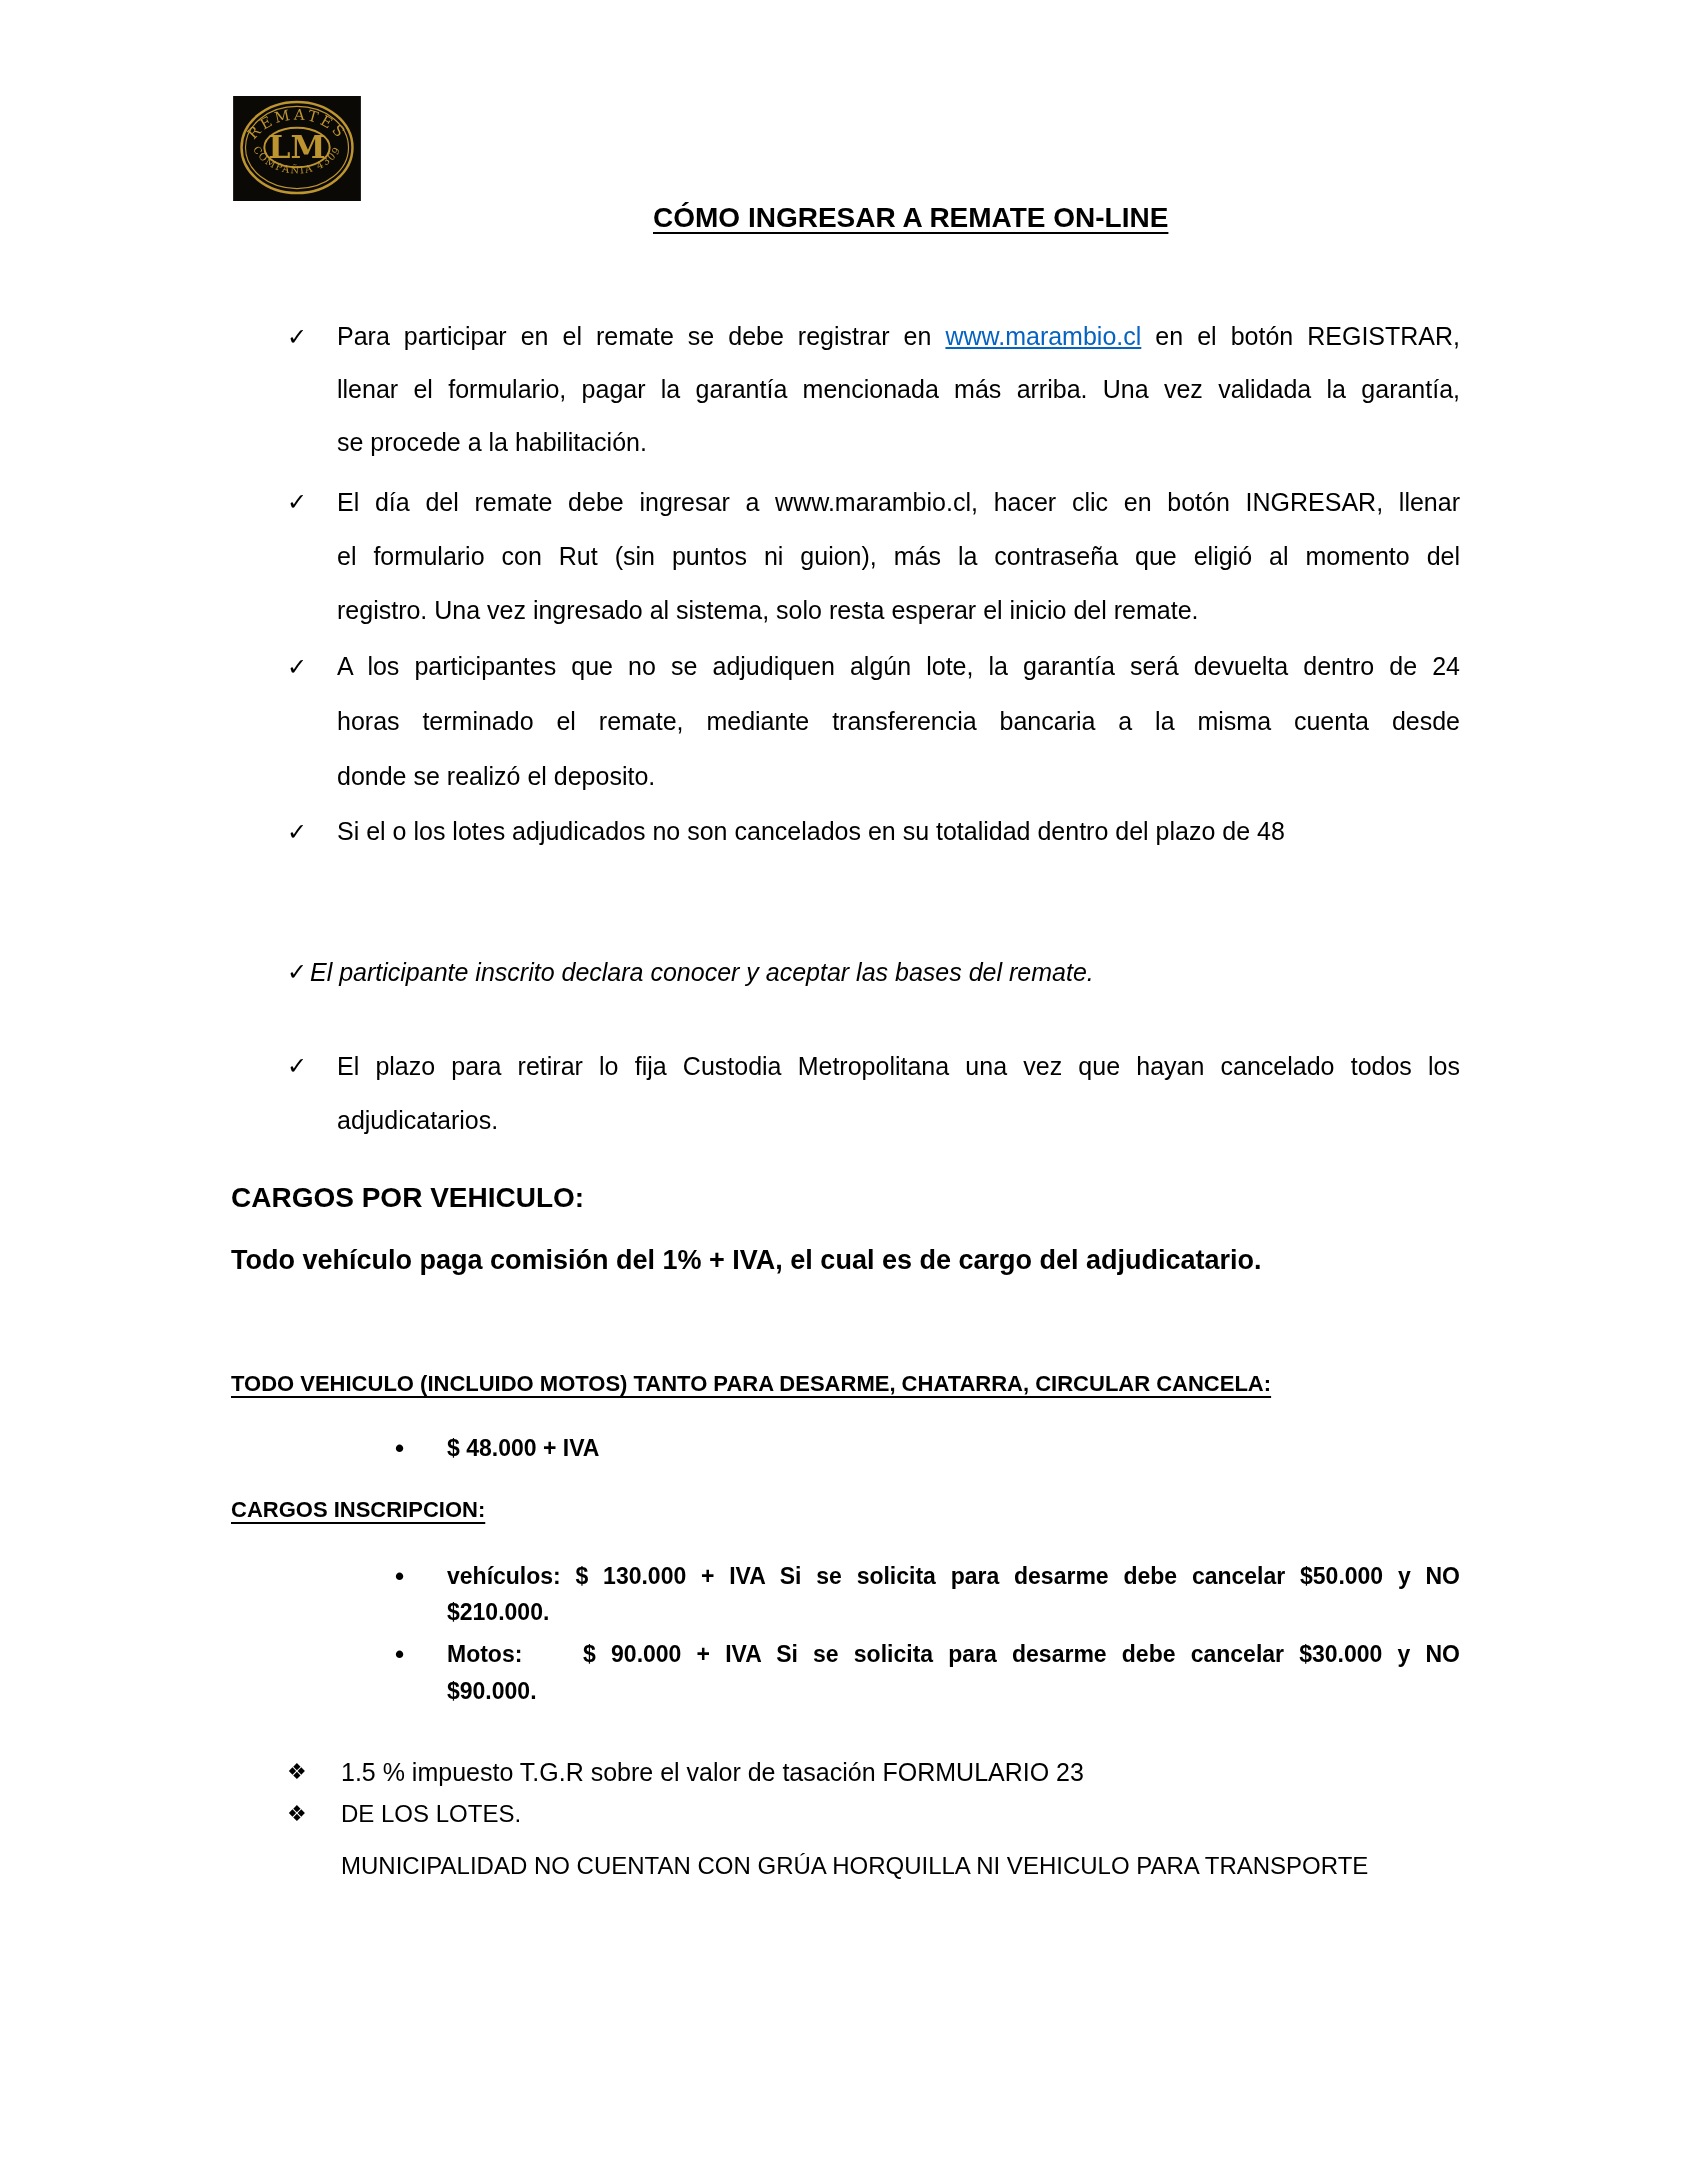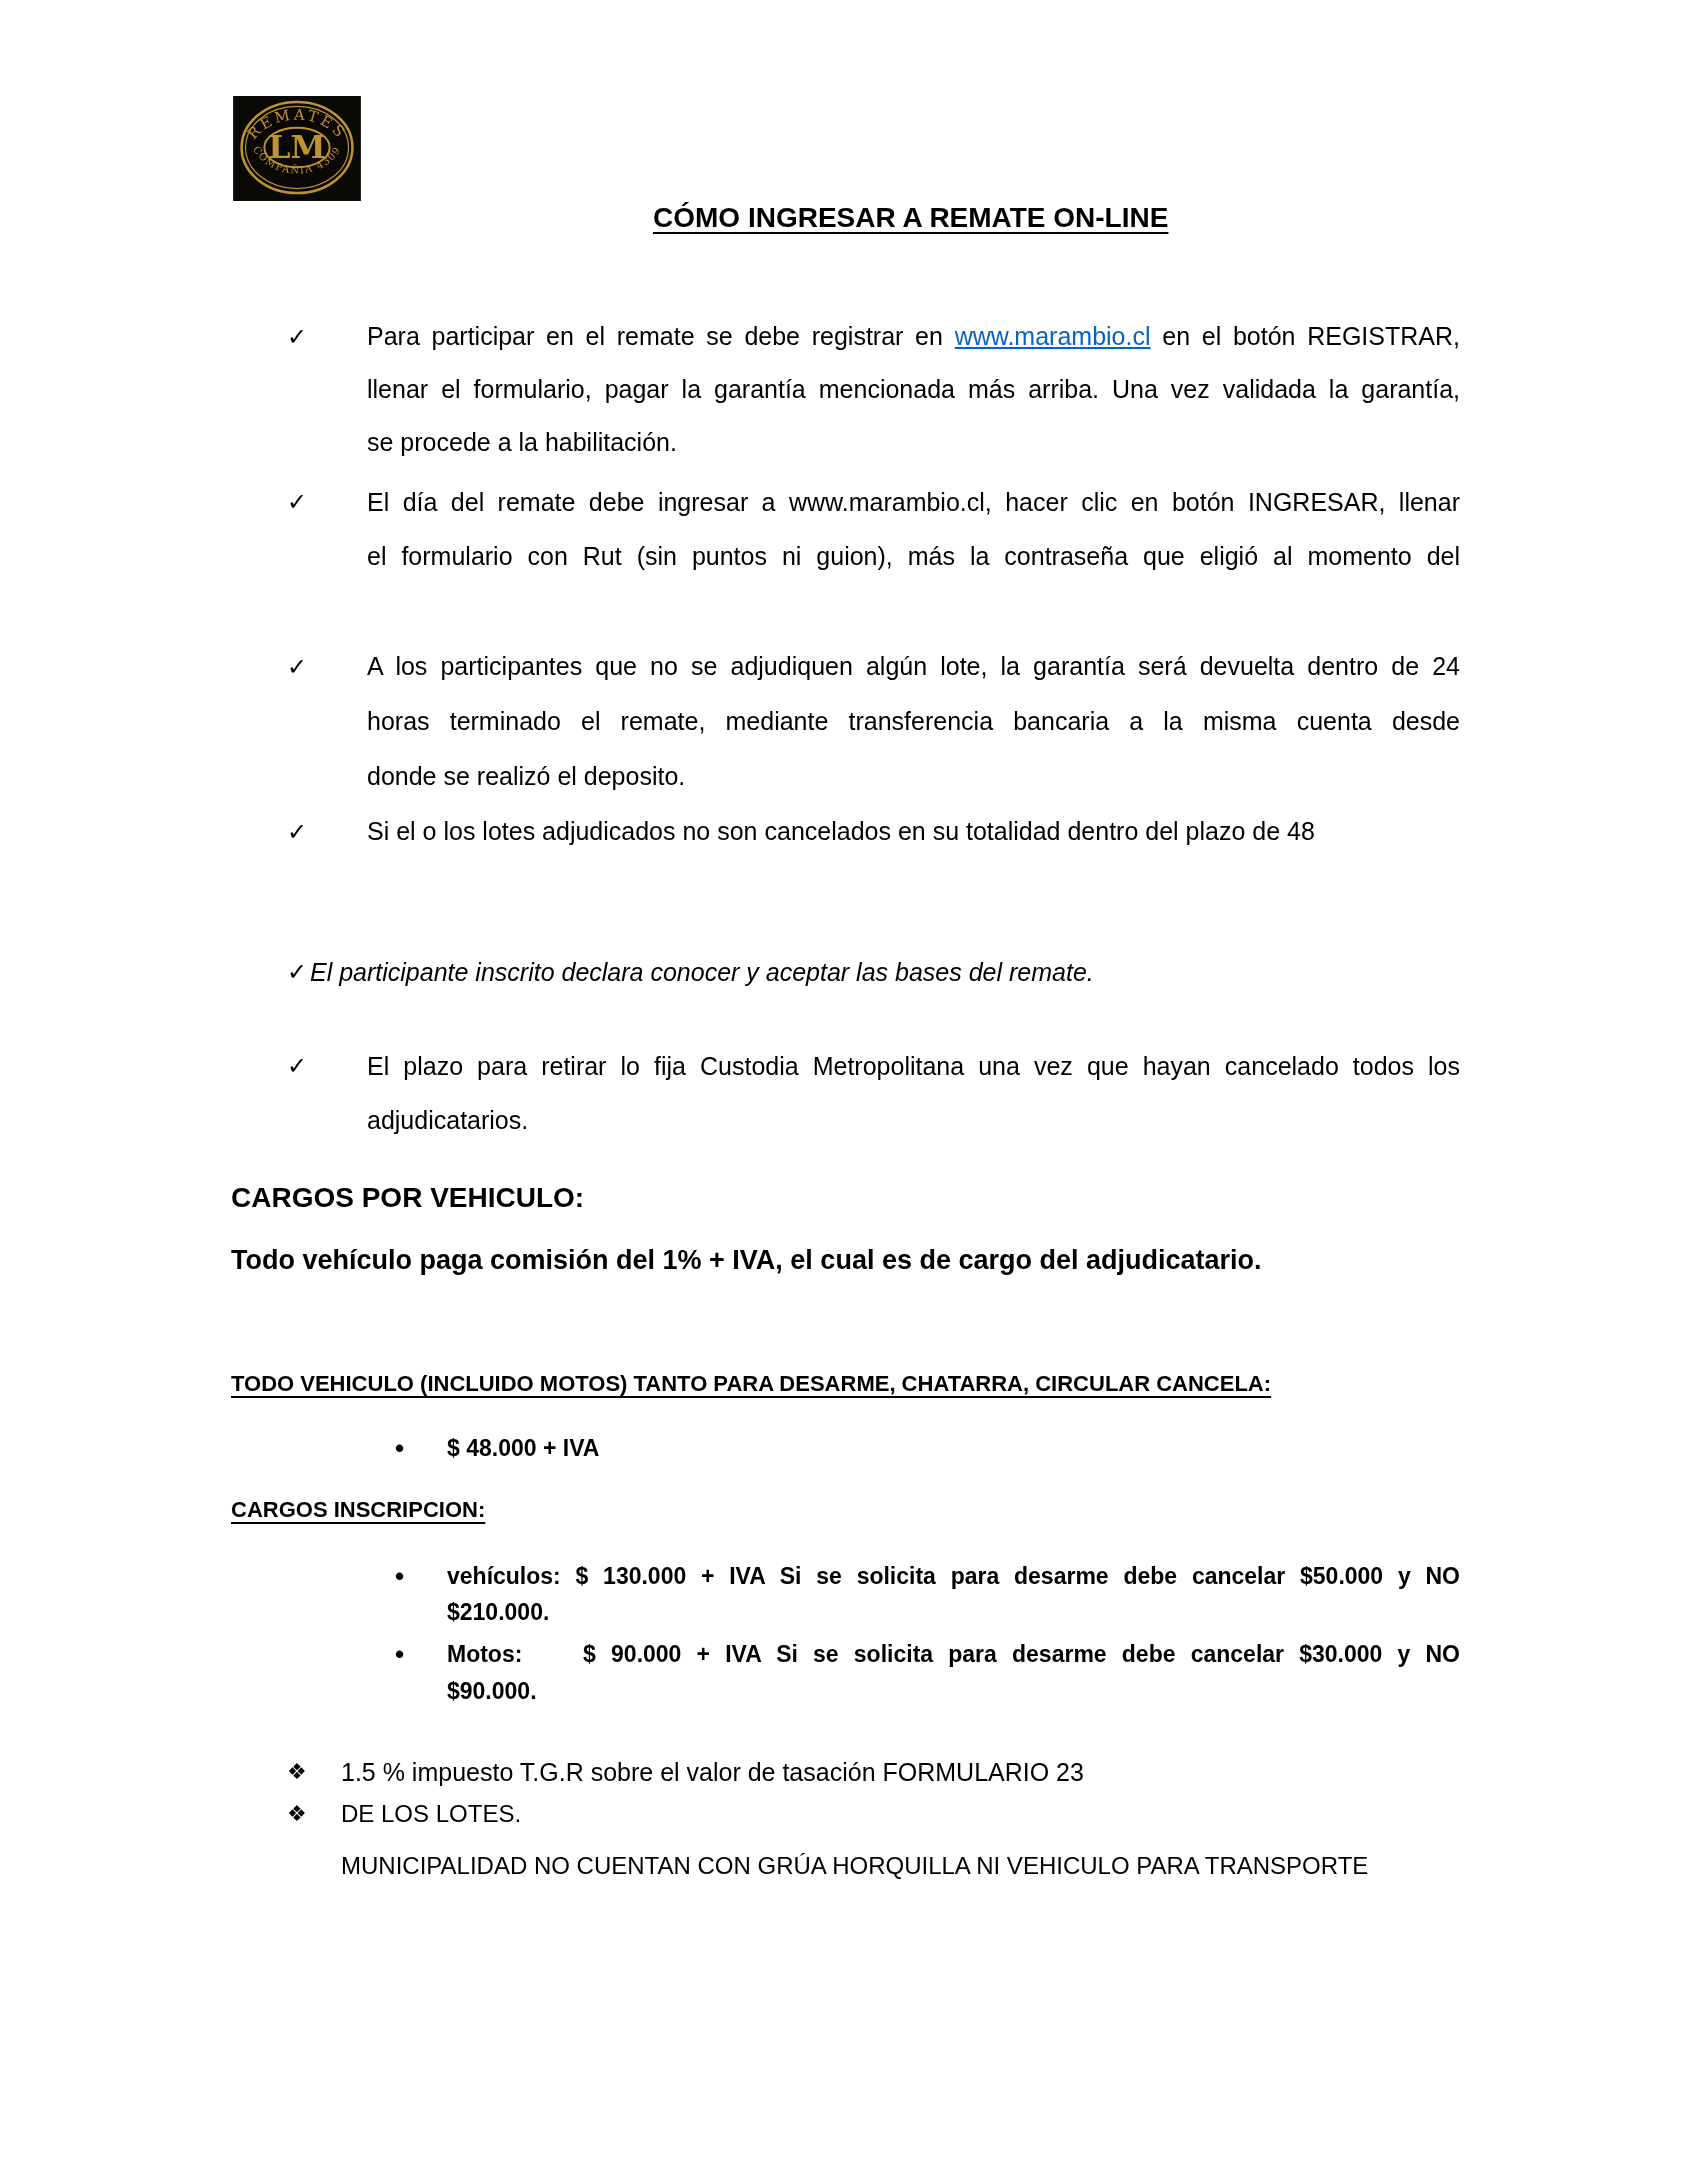--- a/index.html
+++ b/index.html
@@ -16,21 +16,21 @@
     font-size:28px;font-weight:bold;text-decoration:underline;
     text-underline-offset:5px;text-decoration-thickness:2px;white-space:nowrap;
   }
   .blk{position:absolute;}
   .chk,.dia{left:287px;width:1173px;}
   .dot{left:395px;width:1065px;}
   .mk{position:absolute;left:0;top:0;}
   .mk-check{font-size:24px;}
   .mk-dot{font-size:26px;font-weight:bold;}
   .mk-diamond{font-size:22px;}
-  .txt{margin-left:80px;}
+  .txt{margin-left:50px;}
   .txt-tight{margin-left:23px;font-style:italic;}
   .txt-dia{margin-left:54px;}
   .txt-dot{margin-left:52px;}
   .line{white-space:nowrap;font-size:25px;}
   .line.j{text-align:justify;text-align-last:justify;}
   .line.bold{font-weight:bold;font-size:23px;}
   .line.caps{font-size:24px;}
   .heading{left:231px;font-size:28px;font-weight:bold;line-height:40px;white-space:nowrap;}
   .heading.u{text-decoration:underline;text-underline-offset:5px;text-decoration-thickness:2px;font-size:22px;}
   .bold-para{left:231px;font-size:27px;font-weight:bold;line-height:40px;white-space:nowrap;}
@@ -63,20 +63,21 @@
       <div class="line j">llenar el formulario, pagar la garantía mencionada más arriba. Una vez validada la garantía,</div>
       <div class="line">se procede a la habilitación.</div>
     </div>
   </div>
 
   <div class="blk chk" style="top:475px;line-height:54px;">
     <span class="mk mk-check">✓</span>
     <div class="txt">
       <div class="line j">El día del remate debe ingresar a www.marambio.cl, hacer clic en botón INGRESAR, llenar</div>
       <div class="line j">el formulario con Rut (sin puntos ni guion), más la contraseña que eligió al momento del</div>
+      <div class="line">registro. Una vez ingresado al sistema, solo resta esperar el inicio del remate.</div>
     </div>
   </div>
 
   <div class="blk chk" style="top:639px;line-height:55px;">
     <span class="mk mk-check">✓</span>
     <div class="txt">
       <div class="line j">A los participantes que no se adjudiquen algún lote, la garantía será devuelta dentro de 24</div>
       <div class="line j">horas terminado el remate, mediante transferencia bancaria a la misma cuenta desde</div>
       <div class="line">donde se realizó el deposito.</div>
     </div>

